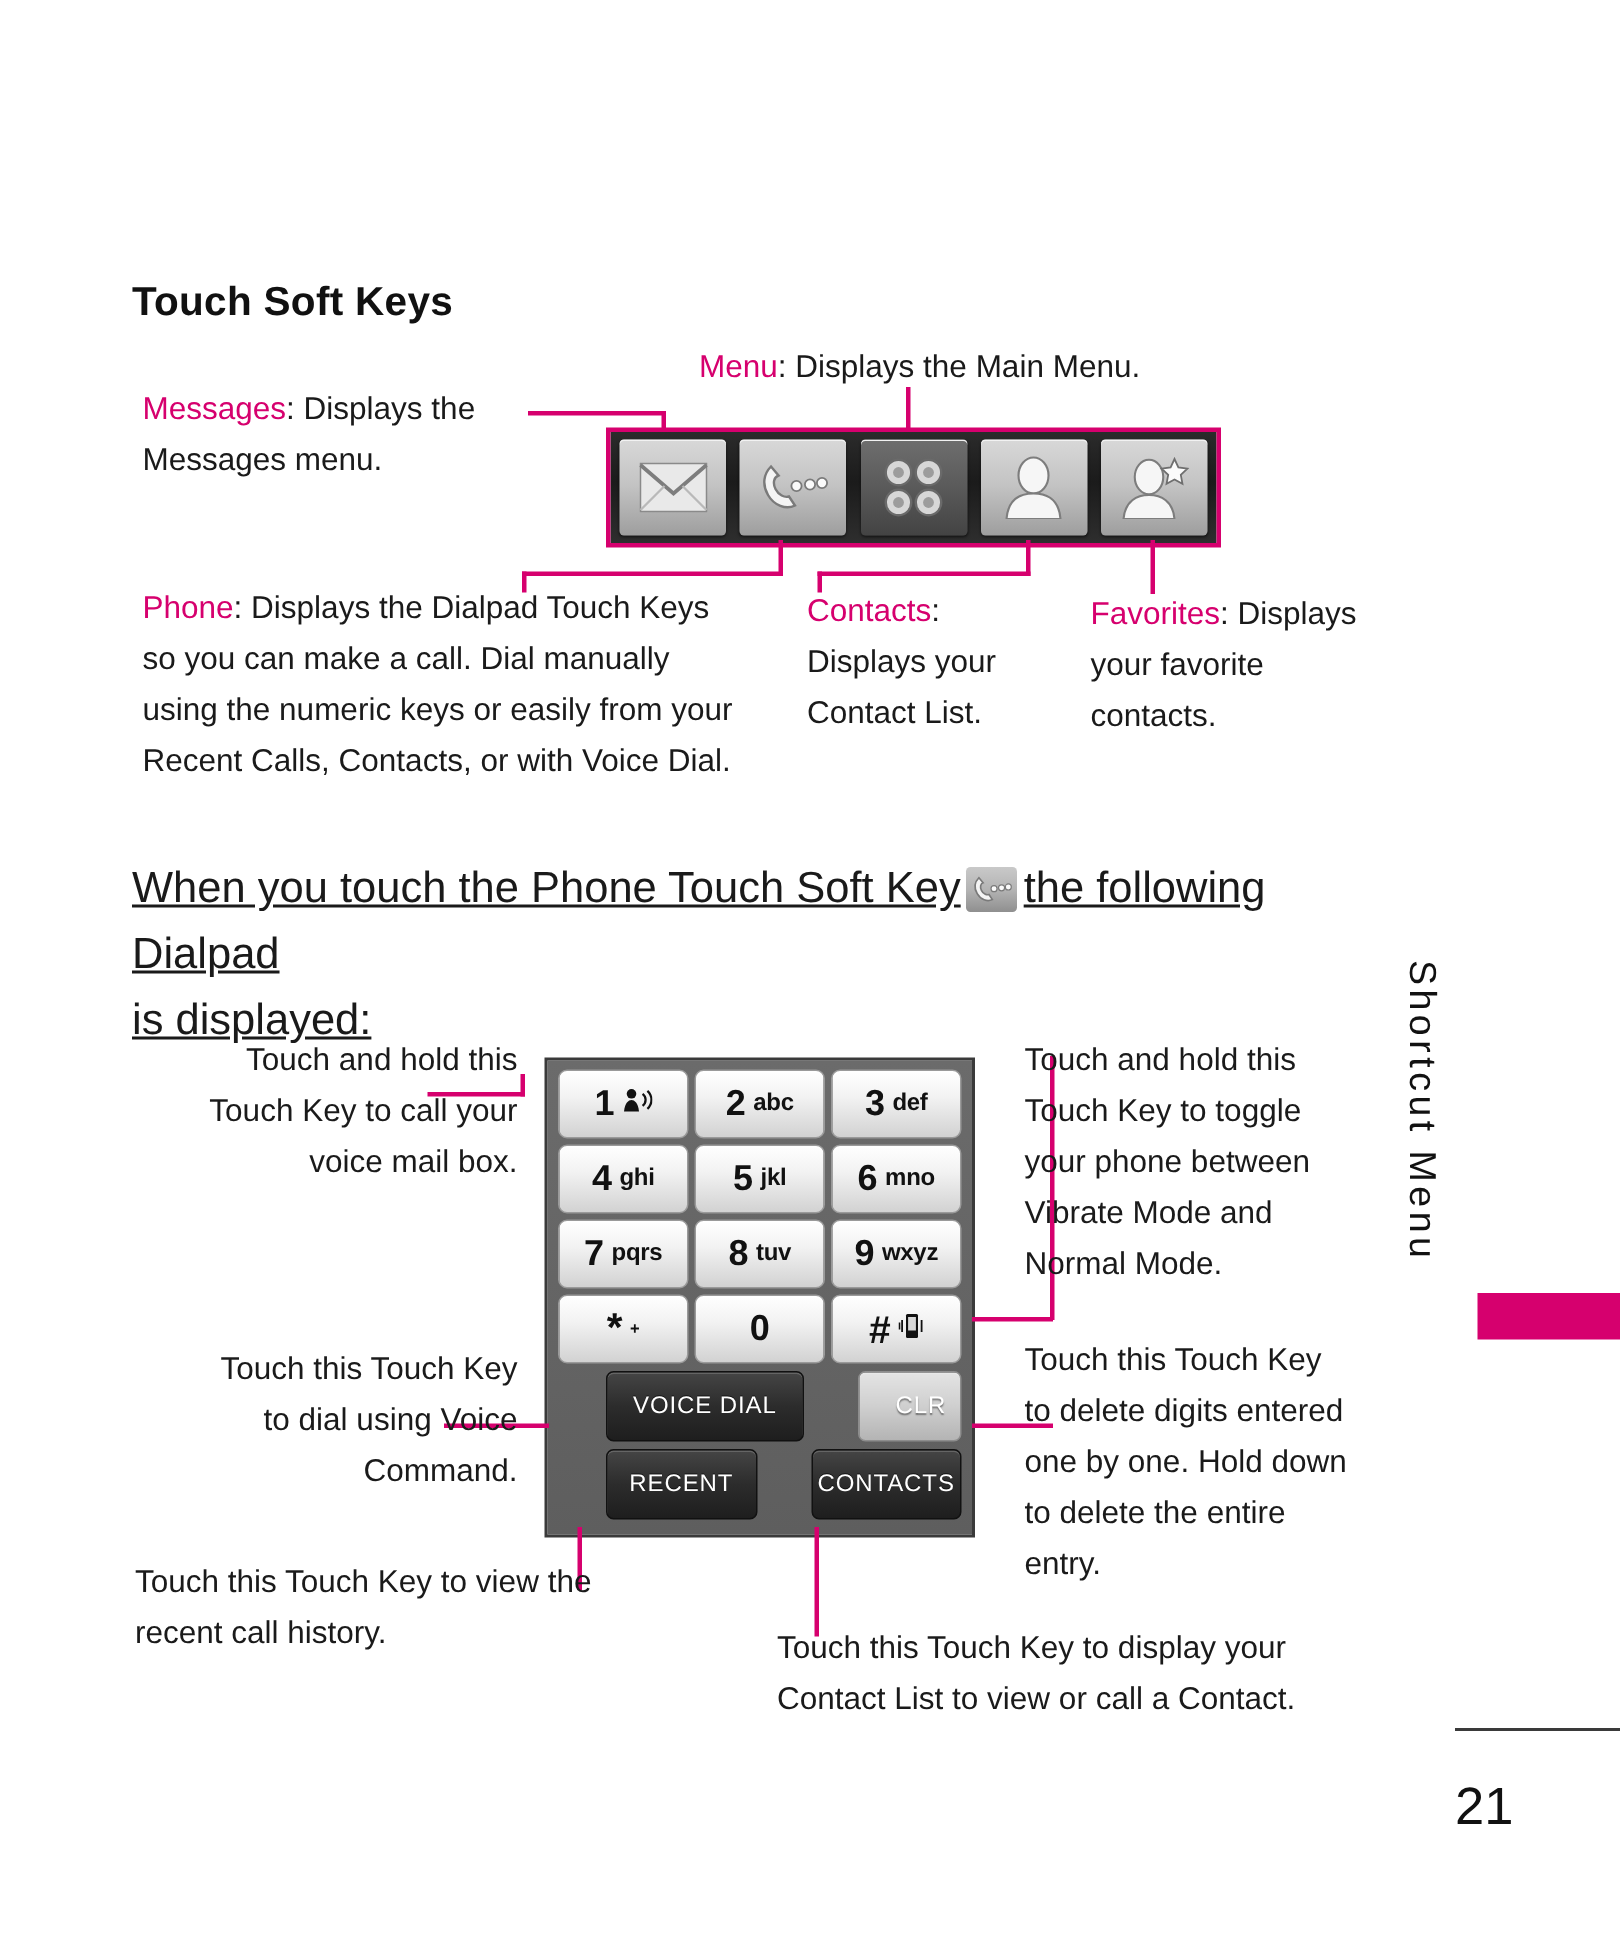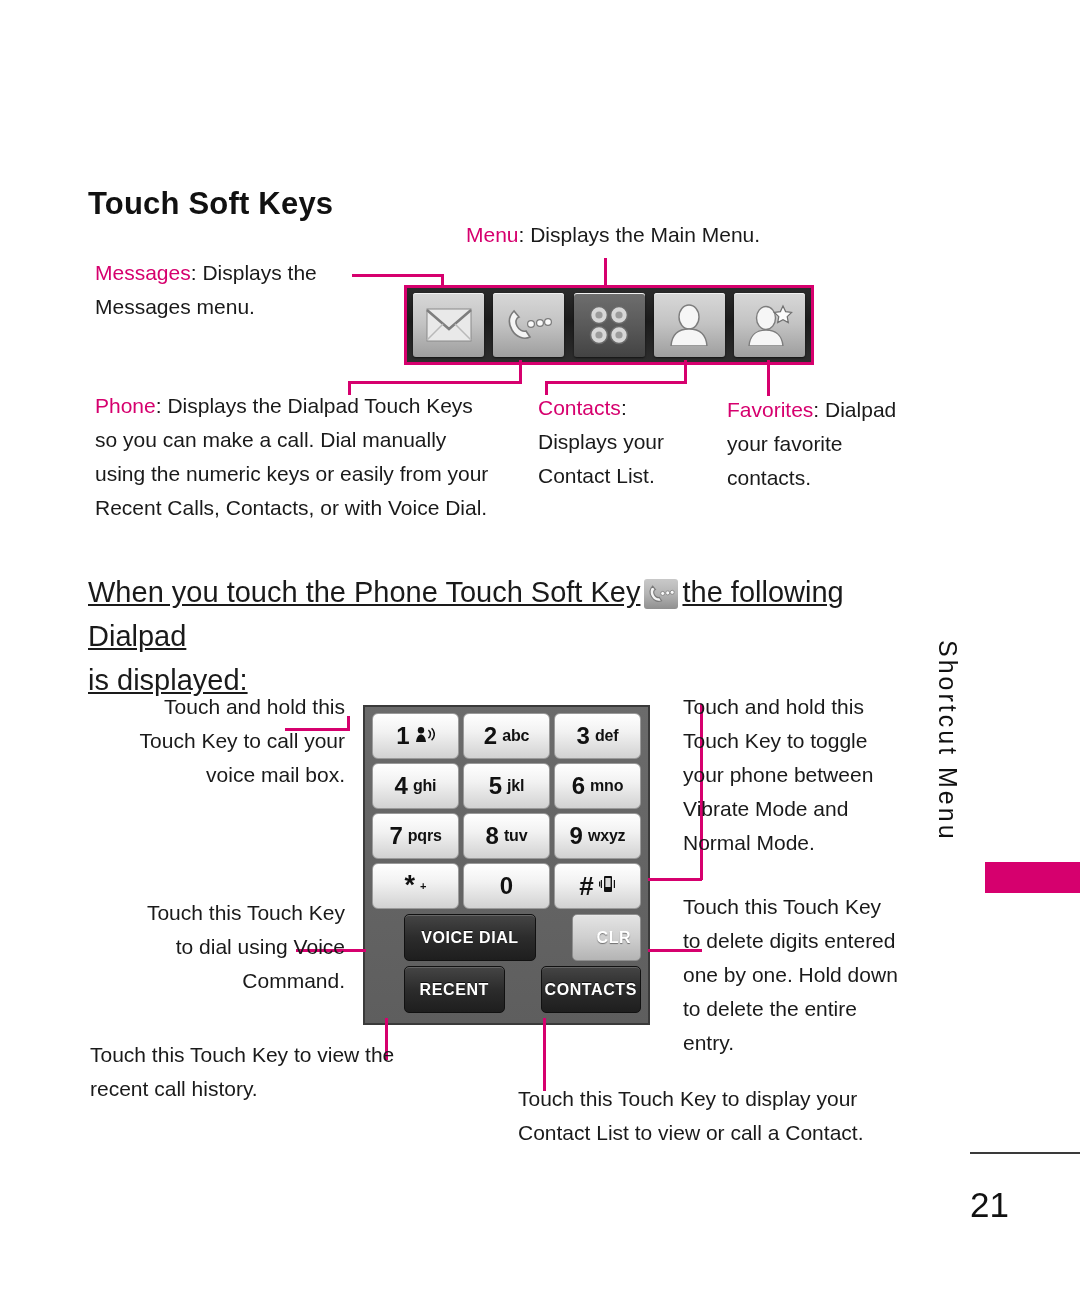--- a/index.html
+++ b/index.html
@@ -12,21 +12,21 @@
     overflow:hidden;
   }
   .page{position:absolute;inset:0;}
 
   
   .txt{position:absolute;font-size:21px;line-height:34px;color:#1a1a1a;}
   .accent{color:#D6006E;}
 
   h1.title{
     position:absolute;left:88px;top:186px;margin:0;
-    font-size:31px;font-weight:bold;letter-spacing:.2px;color:#111;
+    font-size:27px;font-weight:bold;letter-spacing:.2px;color:#111;
   }
 
   
   .softbar{
     position:absolute;left:404px;top:285px;width:410px;height:80px;
     background:linear-gradient(180deg,#2b2b2b 0%,#1b1b1b 45%,#2e2e2e 100%);
     border:3px solid #D6006E;
     box-sizing:border-box;
     display:flex;align-items:center;justify-content:space-between;
     padding:0 6px;
@@ -77,21 +77,21 @@
   .key .plus{font-size:11px;font-weight:bold;}
   .key .star{font-size:27px;font-weight:bold;line-height:.8;}
   .key .hash{font-size:26px;font-weight:bold;line-height:1;}
 
   .actionrow{display:grid;gap:4px;margin-top:5px;}
   .r1{grid-template-columns:1.62fr 1fr;}
   .r2{grid-template-columns:1fr 1fr;}
   .abtn{
     height:45px;border-radius:5px;
     display:flex;align-items:center;justify-content:center;
-    font-size:16px;font-weight:bold;letter-spacing:.6px;color:#fff;
+    font-size:16px;font-weight:normal;letter-spacing:.6px;color:#fff;
     text-shadow:0 -1px 0 rgba(0,0,0,.7);
     background:linear-gradient(180deg,#454545 0%,#2c2c2c 50%,#1e1e1e 100%);
     border:1px solid #111;
     box-shadow:inset 0 1px 0 rgba(255,255,255,.18);
     margin-left:32px;
   }
   .abtn.light{
     background:linear-gradient(180deg,#e4e4e4 0%,#cfcfcf 50%,#b4b4b4 100%);
     border:1px solid #8d8d8d;
     color:#ffffff;
@@ -117,21 +117,21 @@
   .rule{position:absolute;left:970px;top:1152px;width:110px;height:2px;background:#3a3a3a;}
   .pageno{position:absolute;left:970px;top:1185px;font-size:35px;color:#111;}
 </style>
 </head>
 <body>
 
 <div class="page">
 
   <h1 class="title">Touch Soft Keys</h1>
 
-  <div class="txt" style="left:466px;top:218px;">
+  <div class="txt" style="left:466px;top:228px;">
     <span class="accent">Menu</span><span>: Displays the Main Menu.</span>
   </div>
   <div class="ln lnv" style="left:604px;top:258px;height:30px;"></div>
 
   <div class="txt" style="left:95px;top:256px;width:260px;">
     <span class="accent">Messages</span><span>: Displays the</span><br>
     <span>Messages menu.</span>
   </div>
   <div class="ln lnh" style="left:352px;top:274px;width:92px;"></div>
   <div class="ln lnv" style="left:441px;top:274px;height:44px;"></div>
@@ -209,21 +209,21 @@
     <span class="accent">Phone</span><span>: Displays the Dialpad Touch Keys so you can make a call. Dial manually using the numeric keys or easily from your Recent Calls, Contacts, or with Voice Dial.</span>
   </div>
 
   <div class="txt" style="left:538px;top:391px;width:160px;">
     <span class="accent">Contacts</span><span>:</span><br>
     <span>Displays your</span><br>
     <span>Contact List.</span>
   </div>
 
   <div class="txt" style="left:727px;top:393px;width:200px;">
-    <span class="accent">Favorites</span><span>: Dialpad</span><br>
+    <span class="accent">Favorites</span><span>: Displays</span><br>
     <span>your favorite</span><br>
     <span>contacts.</span>
   </div>
 
   <div style="position:absolute;left:88px;top:570px;width:860px;font-size:29px;line-height:44px;color:#1a1a1a;text-decoration:underline;">
     <span>When you touch the Phone Touch Soft Key</span><span class="inline-key">
       <svg width="28" height="26" viewBox="0 0 50 38">
         <path d="M10 5 C5 10 4 17 8 24 C12 31 20 34 26 31 L22 25 C19 26 15 24 13 20 C11 16 12 12 15 11 Z" fill="#f4f4f4" stroke="#7a7a7a" stroke-width="2"></path>
         <circle cx="28" cy="18" r="3.6" fill="#fafafa" stroke="#7a7a7a" stroke-width="1.4"></circle>
         <circle cx="37" cy="17" r="3.6" fill="#fafafa" stroke="#7a7a7a" stroke-width="1.4"></circle>

